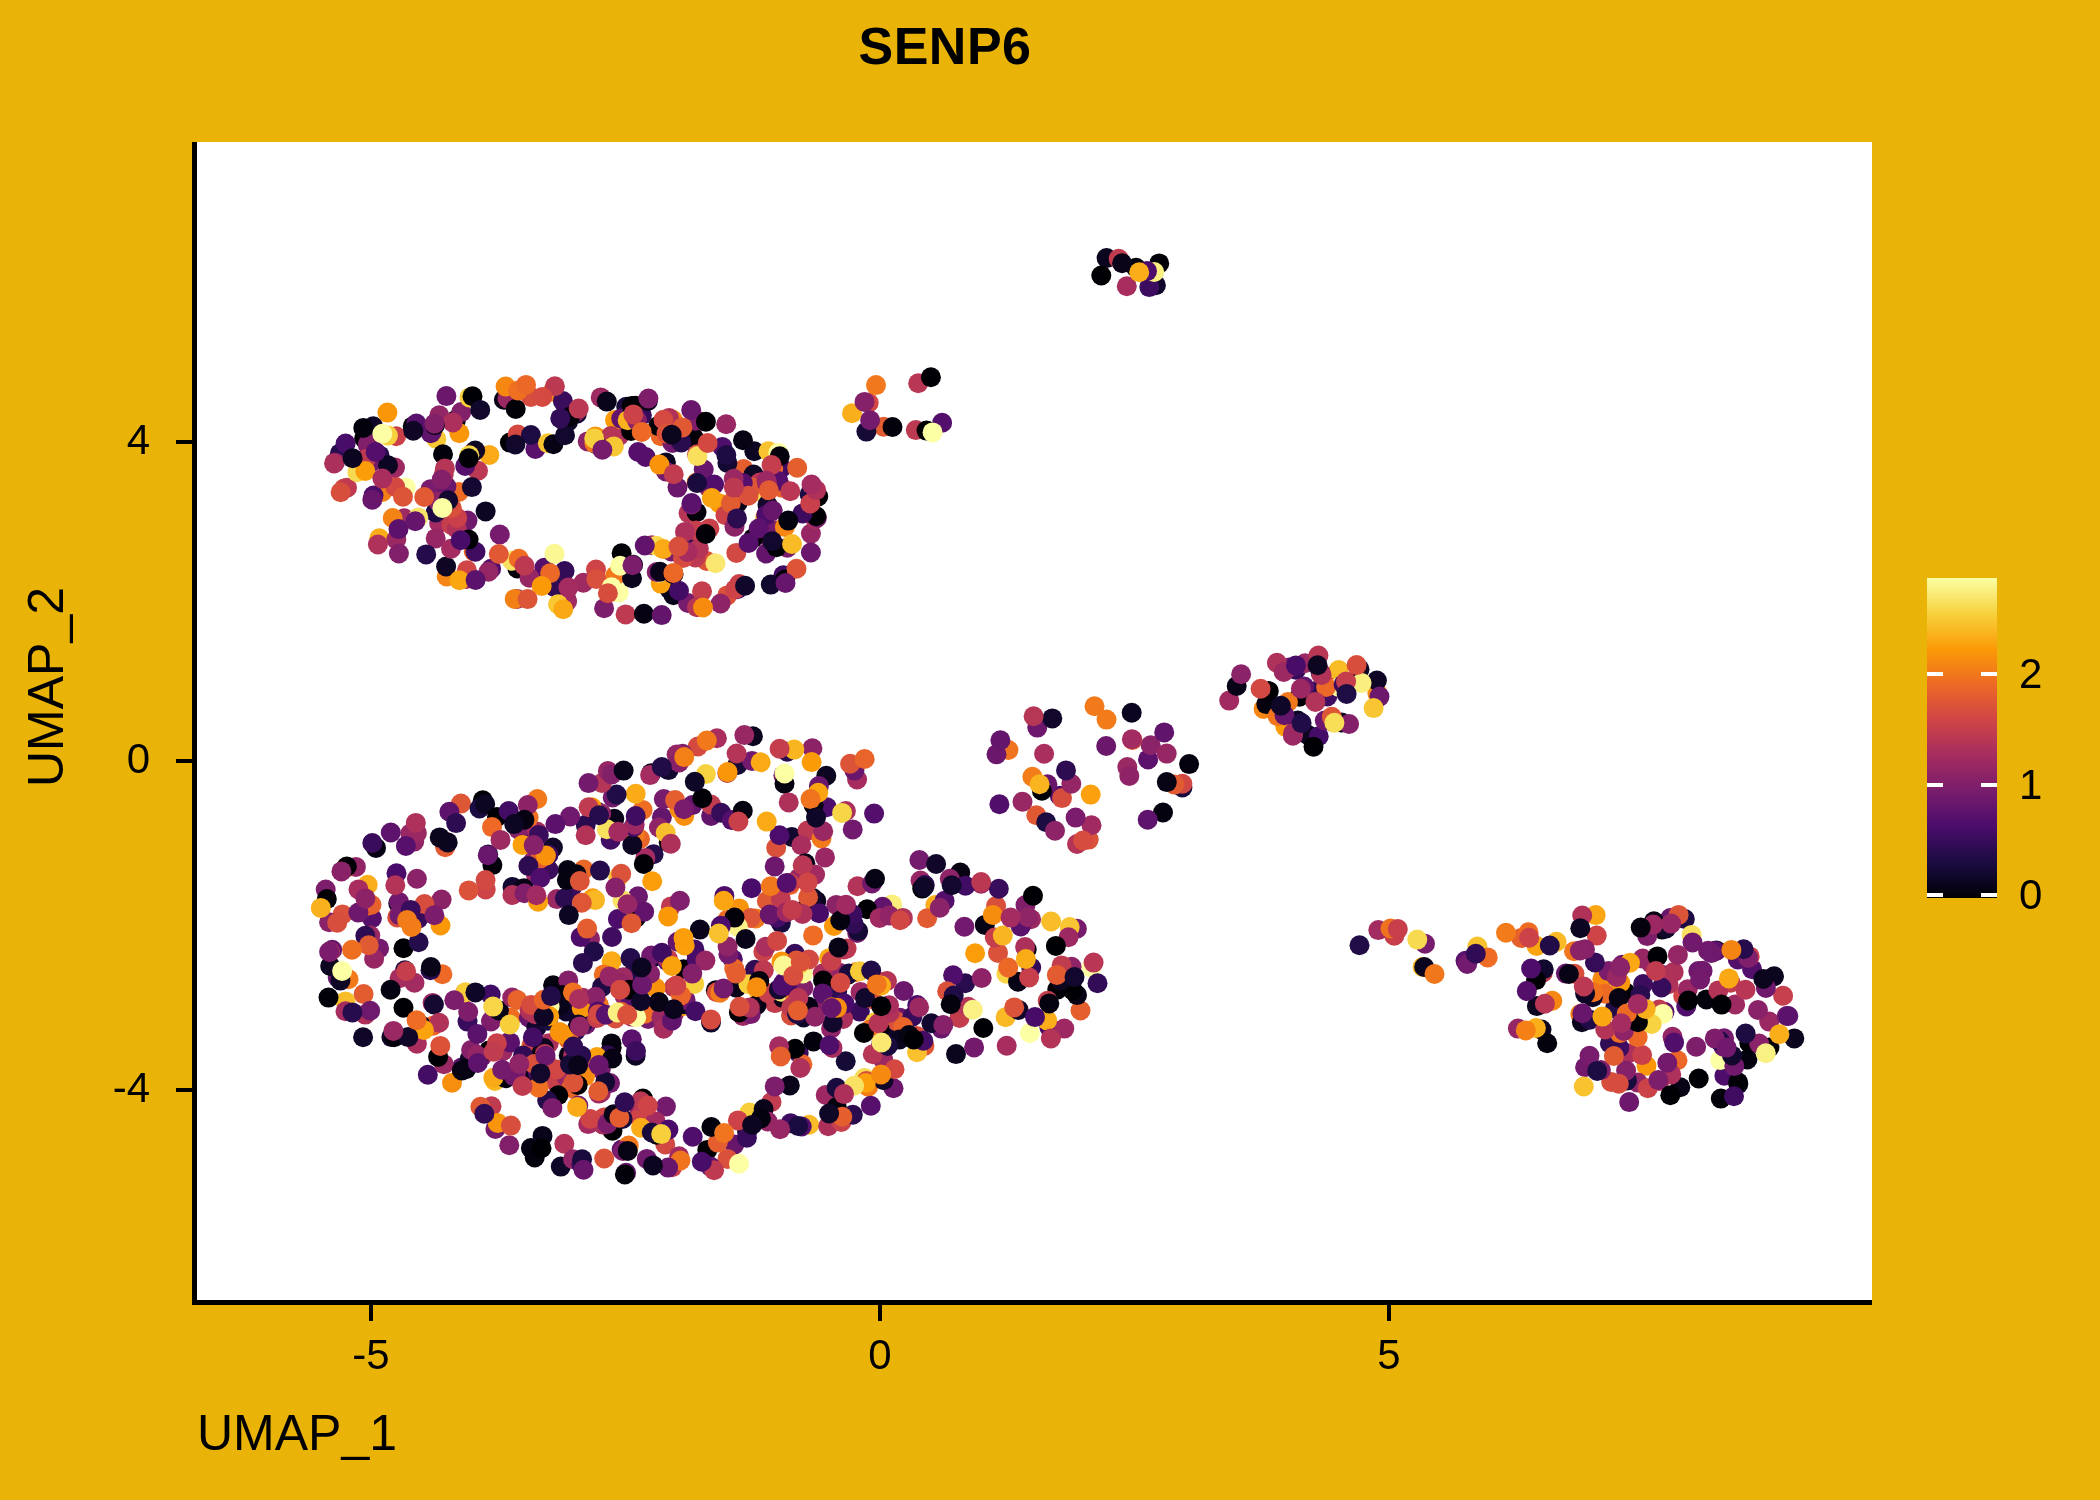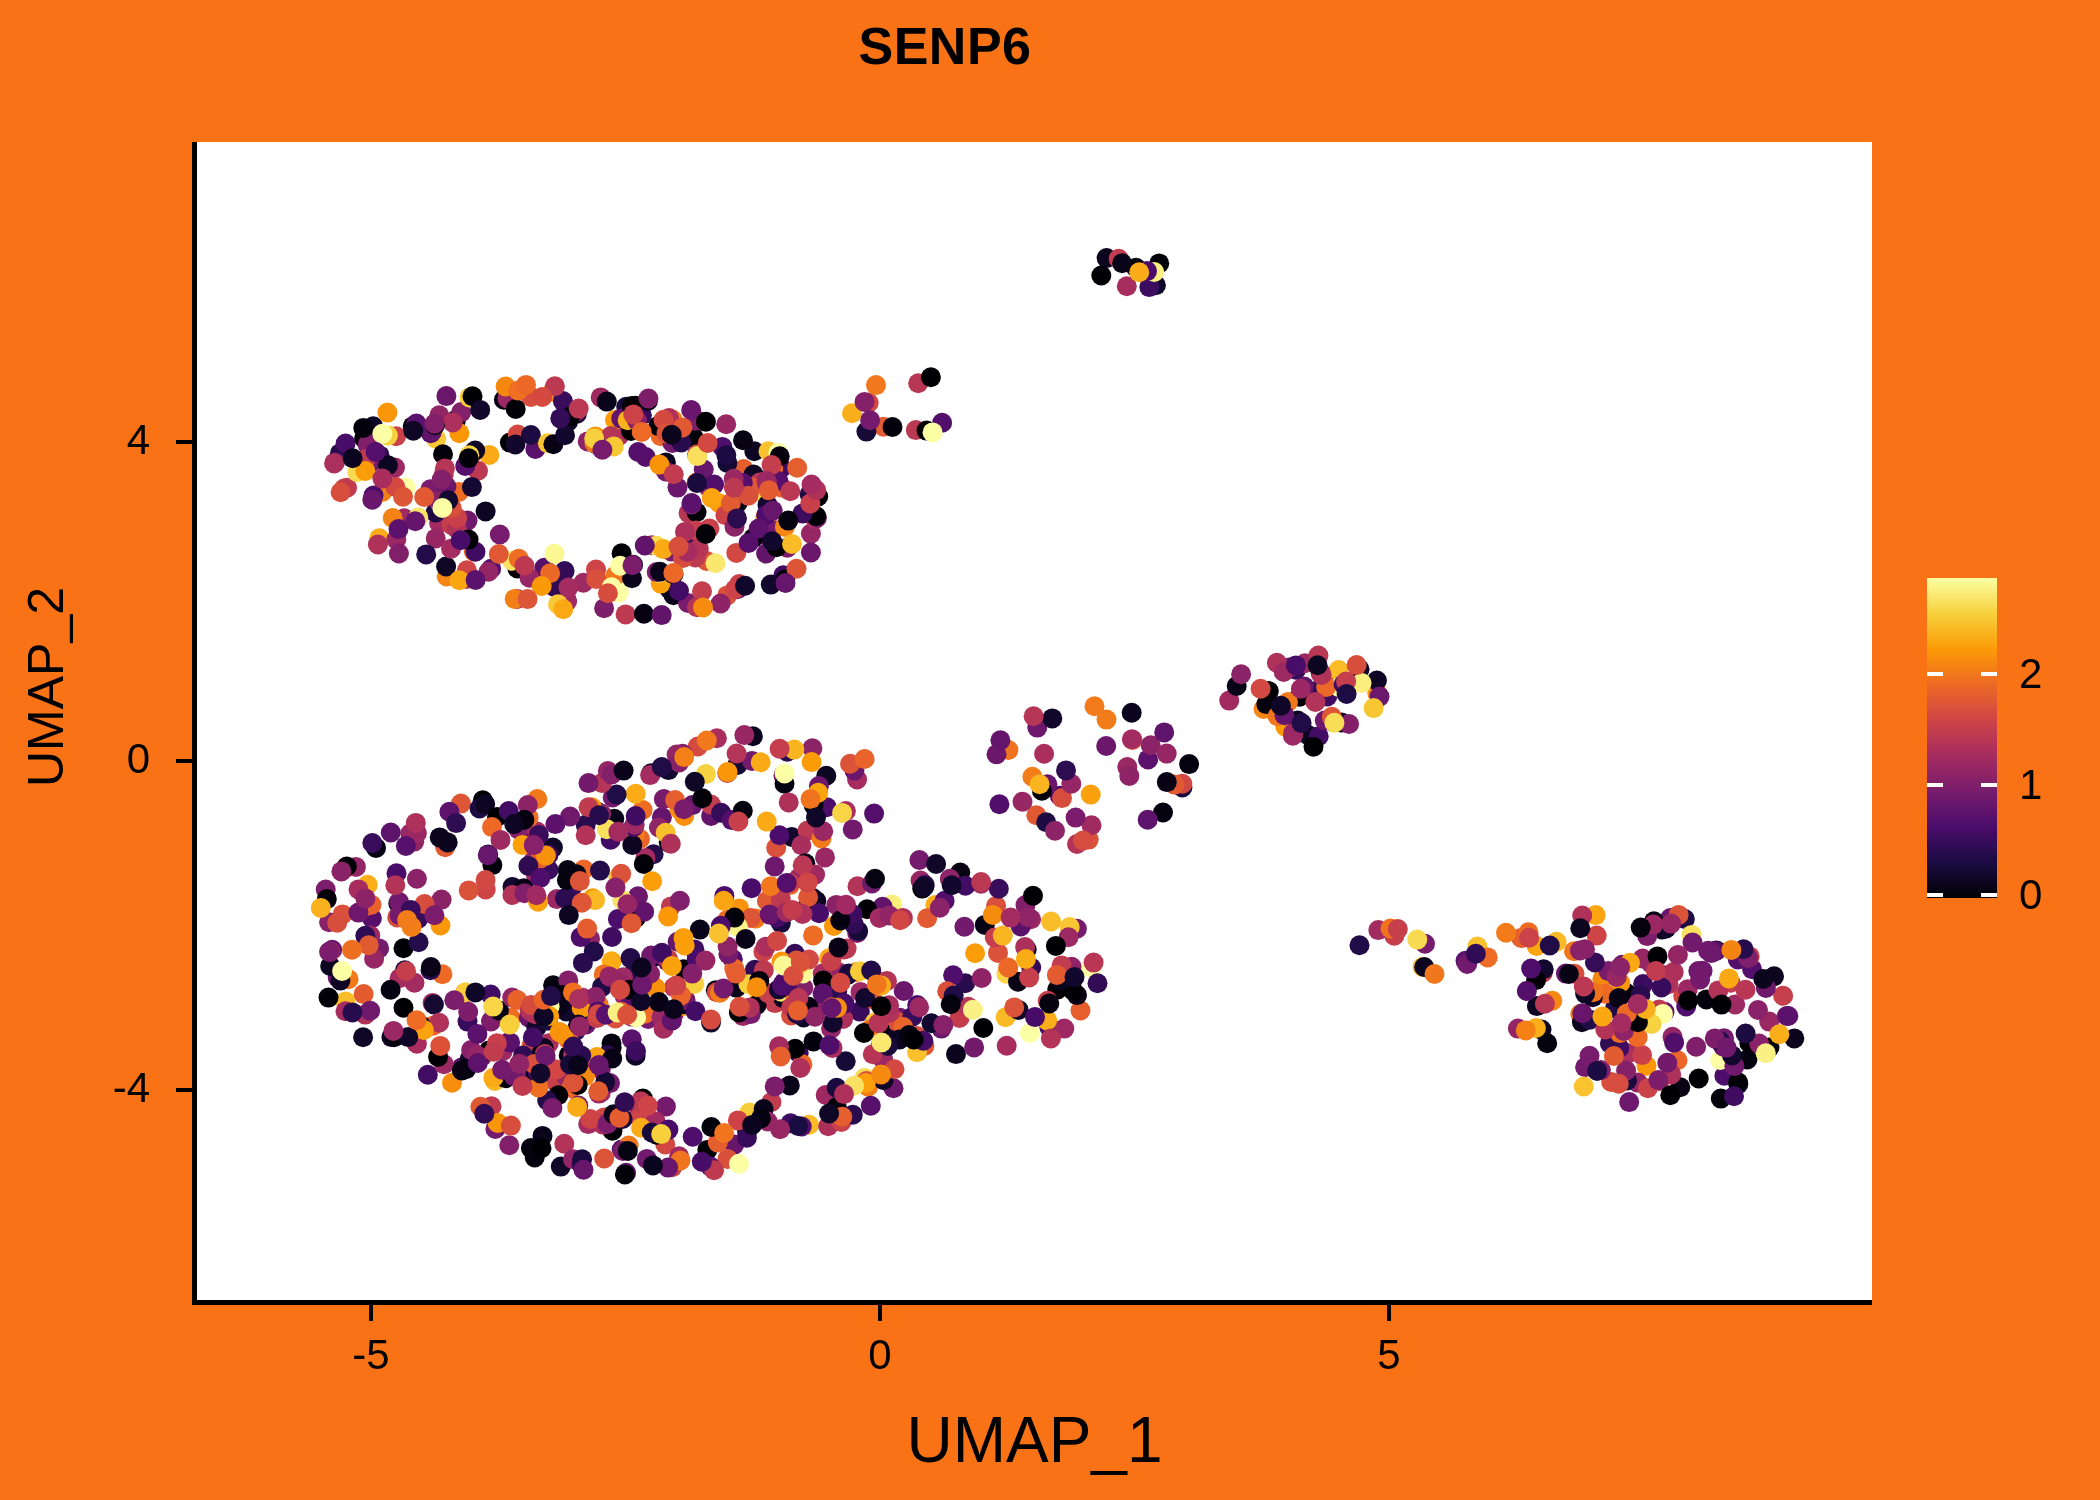--- a/index.html
+++ b/index.html
@@ -12,21 +12,21 @@
     height: 1500px;
     font-family: "Liberation Sans", sans-serif;
     color: #000000;
     overflow: hidden;
   }
 
   #figure {
     position: relative;
     width: 2100px;
     height: 1500px;
-    background: #f97316;
+    background: #eab308;
   }
 
   
   #plot-title {
     position: absolute;
     left: 0;
     top: 20px;
     width: 1890px;
     text-align: center;
     font-size: 52px;
@@ -99,22 +99,22 @@
     font-size: 42px;
     line-height: 1;
   }
 
   
   #x-axis-title {
     position: absolute;
     left: 197px;
     top: 1408px;
     width: 1675px;
-    text-align: center;
-    font-size: 64px;
+    text-align: left;
+    font-size: 50px;
     line-height: 1;
   }
   #y-axis-title {
     position: absolute;
     left: -264px;
     top: 662px;
     width: 620px;
     text-align: center;
     font-size: 50px;
     line-height: 1;

